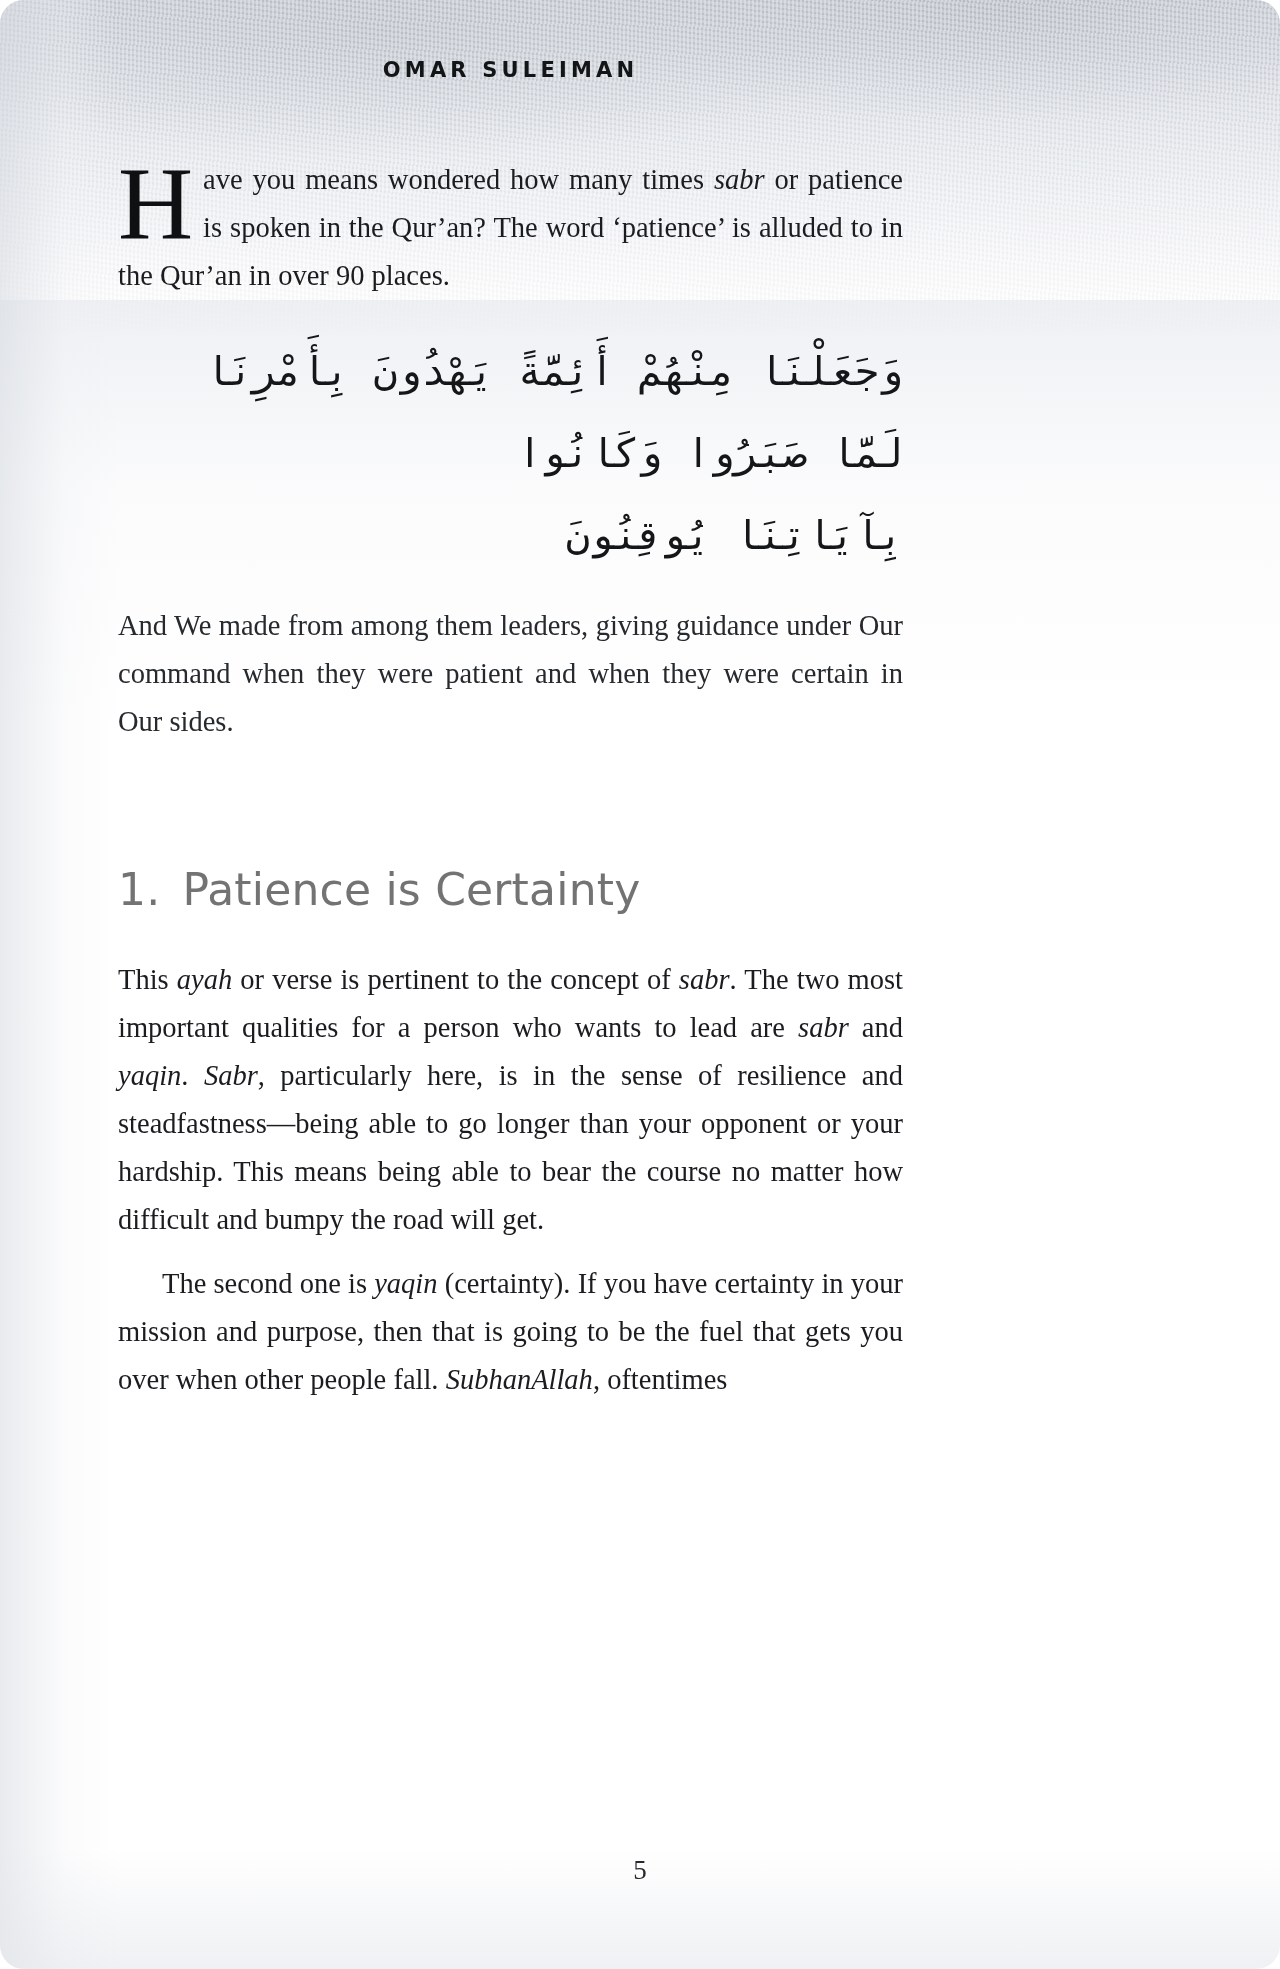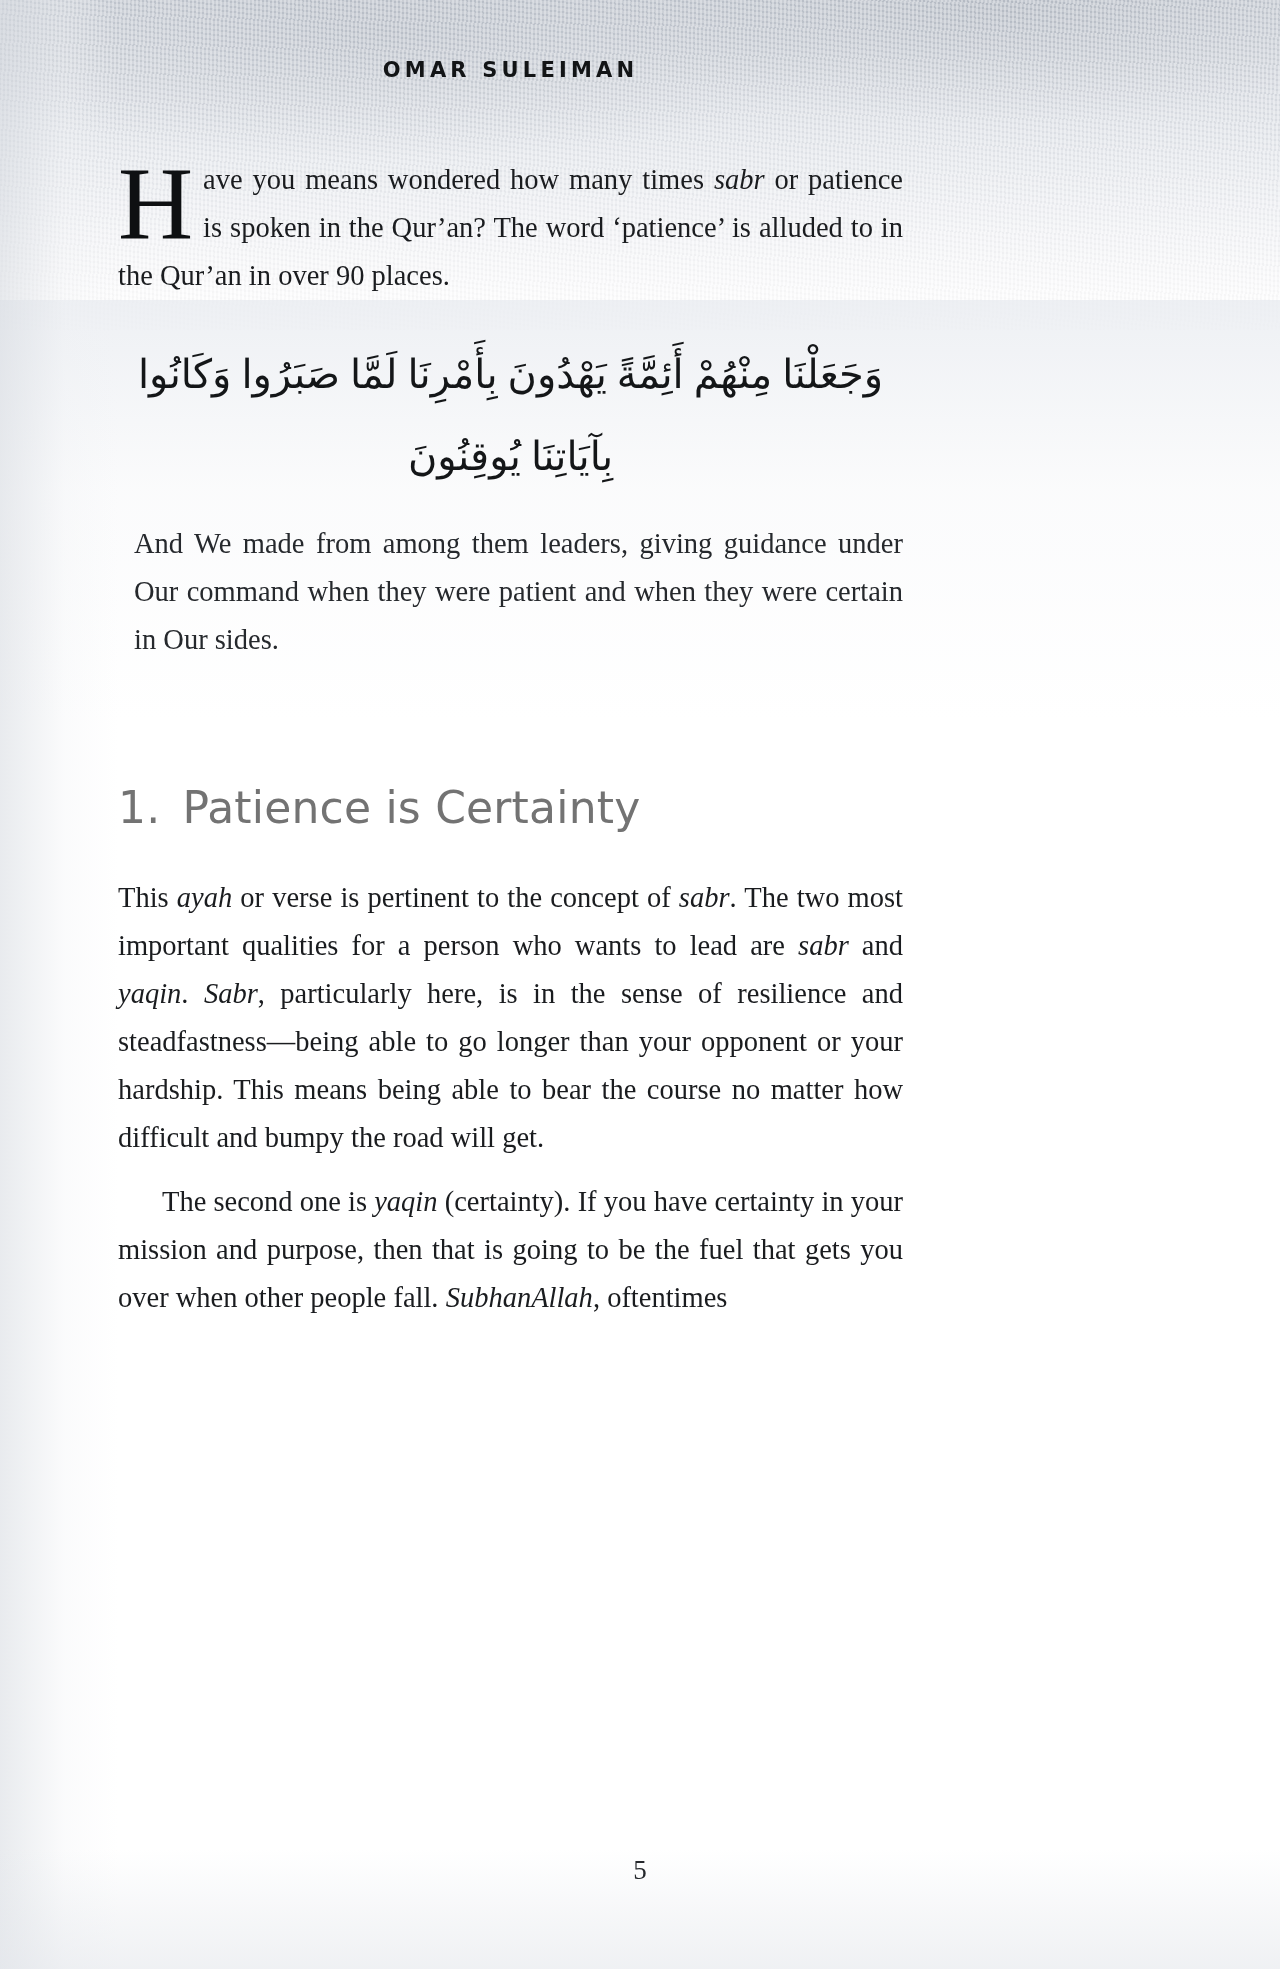--- a/index.html
+++ b/index.html
@@ -9,20 +9,21 @@
   }
   .page {
     position: relative;
     width: 1280px;
     height: 1969px;
     margin: 0 auto;
     background: #ffffff;
     overflow: hidden;
     font-family: "Liberation Serif", "DejaVu Serif", serif;
     color: #16181a;
+    border-radius: 24px;
   }
 
   
   .scan-shade {
     position: absolute;
     left: 0; top: 0;
     width: 1280px;
     height: 330px;
     background:
       radial-gradient(ellipse 700px 180px at 30% 10%, rgba(150,158,170,0.30), rgba(150,158,170,0) 70%),
@@ -101,35 +102,35 @@
     font-size: 104px;
     line-height: 80px;
     padding: 6px 6px 0 0;
     margin: 2px 4px 0 0;
     color: #0e1012;
     font-weight: 400;
   }
 
   .arabic {
     direction: rtl;
-    text-align: center;
-    font-family: Liberation Serif, serif;
+    text-align: right;
+    font-family: Liberation Mono, monospace;
     font-size: 40px;
     line-height: 82px;
     color: #141618;
     margin: 34px 0 6px 0;
     letter-spacing: 1px;
   }
   .arabic .line2 { display:block; }
 
   .translation {
     font-size: 28.5px;
     line-height: 48px;
     text-align: justify;
-    margin: 22px 0 0 16px;
+    margin: 22px 0 0 0;
     color: #26292d;
   }
 
   h2.section-title {
     font-family: "DejaVu Sans", "Liberation Sans", sans-serif;
     font-weight: 400;
     font-size: 44px;
     line-height: 52px;
     color: #737373;
     margin: 118px 0 40px 0;

